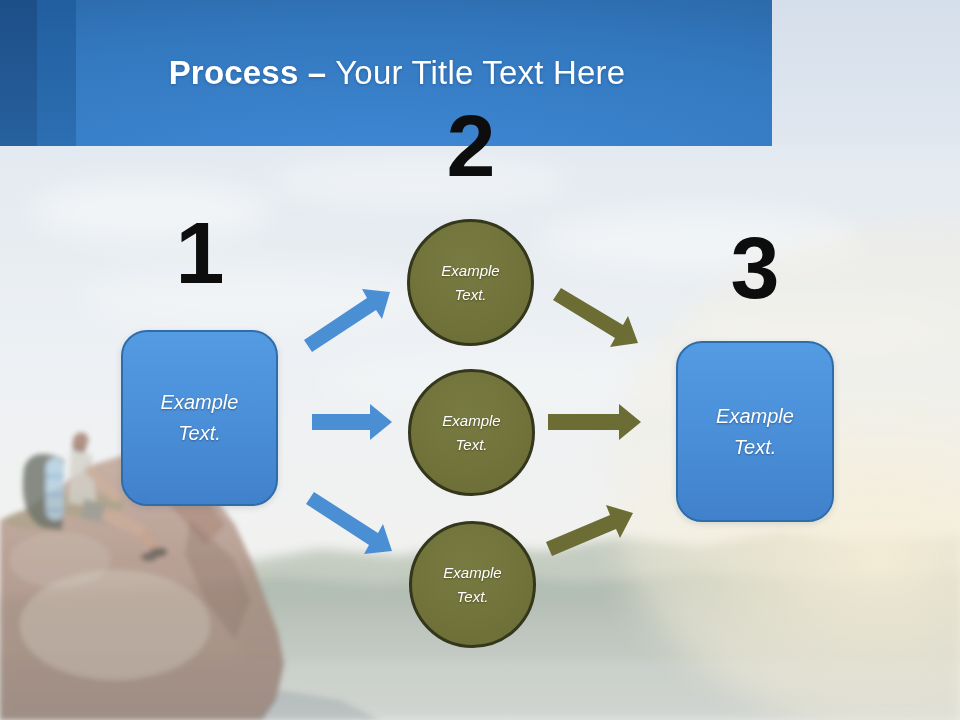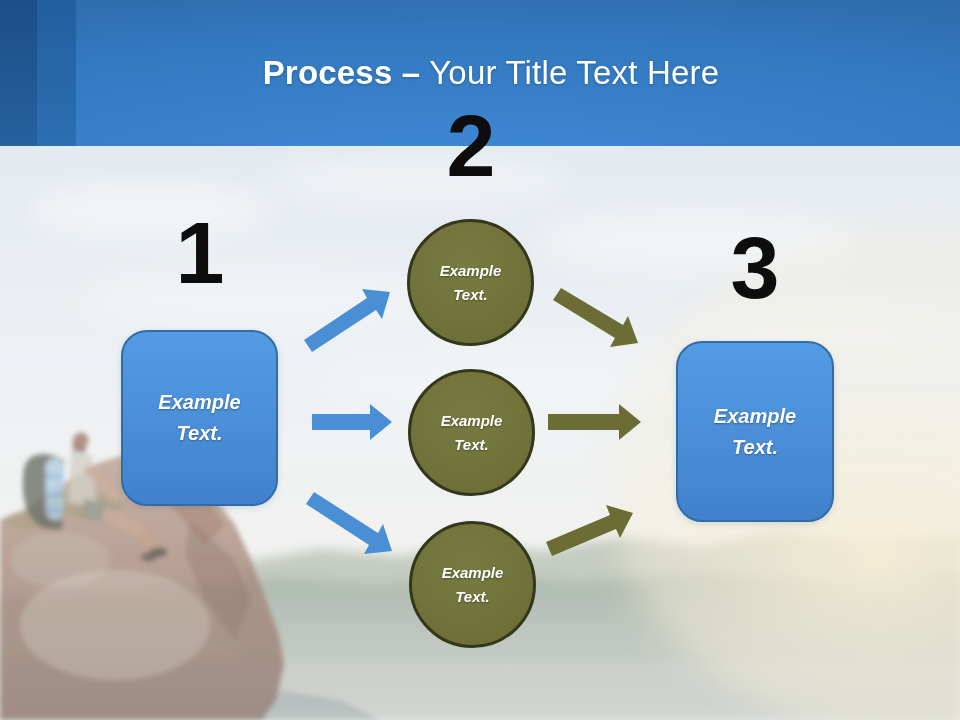--- a/index.html
+++ b/index.html
@@ -4,21 +4,21 @@
 <style>
   html,body{margin:0;padding:0;background:#666;}
   .slide{
     position:relative;width:960px;height:720px;overflow:hidden;
     font-family:"Liberation Sans",sans-serif;background:#e8edf2;
   }
   .bg{position:absolute;left:0;top:0;width:960px;height:720px;}
 
   
   .titlebar{
-    position:absolute;left:0;top:0;width:960px;height:146px;
+    position:absolute;left:0;top:0;width:772px;height:146px;
     background:radial-gradient(150% 190% at 48% 118%,
       var(--header-bright,#4089d6) 0%,
       var(--header-mid,#3379c0) 48%,
       var(--header-dark,#24588f) 100%);
   }
   .stripe{position:absolute;top:0;height:146px;}
   .stripe-1{left:0;width:37px;background:linear-gradient(180deg,#1d4e87,#27619f);}
   .stripe-2{left:37px;width:39px;background:linear-gradient(180deg,#215e9f,#2c6fb2);}
   .title{
     position:absolute;top:54px;left:0;width:100%;margin:0;
@@ -34,21 +34,21 @@
     font-size:88px;font-weight:700;line-height:1;
     color:var(--number-black,#0d0d0d);
   }
   .n1{left:140px;top:209px;}
   .n2{left:411px;top:102px;}
   .n3{left:695px;top:224px;}
 
   
   .shape{position:absolute;display:flex;align-items:center;justify-content:center;box-sizing:border-box;}
   .shape-label{
-    color:var(--title-white,#fff);font-weight:700;font-style:italic;text-align:center;
+    color:var(--title-white,#fff);font-weight:400;font-style:italic;text-align:center;
     text-shadow:0 1px 2px rgba(0,0,0,.35);
   }
   .box{
     background:linear-gradient(180deg,#539be3 0%,var(--shape-blue,#4a8ed8) 55%,#4181cb 100%);
     border:2.5px solid var(--shape-blue-border,#2f6da8);
     border-radius:26px;
     box-shadow:0 2px 6px rgba(40,70,110,.15);
   }
   .box-left{left:121px;top:330px;width:157px;height:176px;}
   .box-right{left:676px;top:341px;width:158px;height:181px;}

